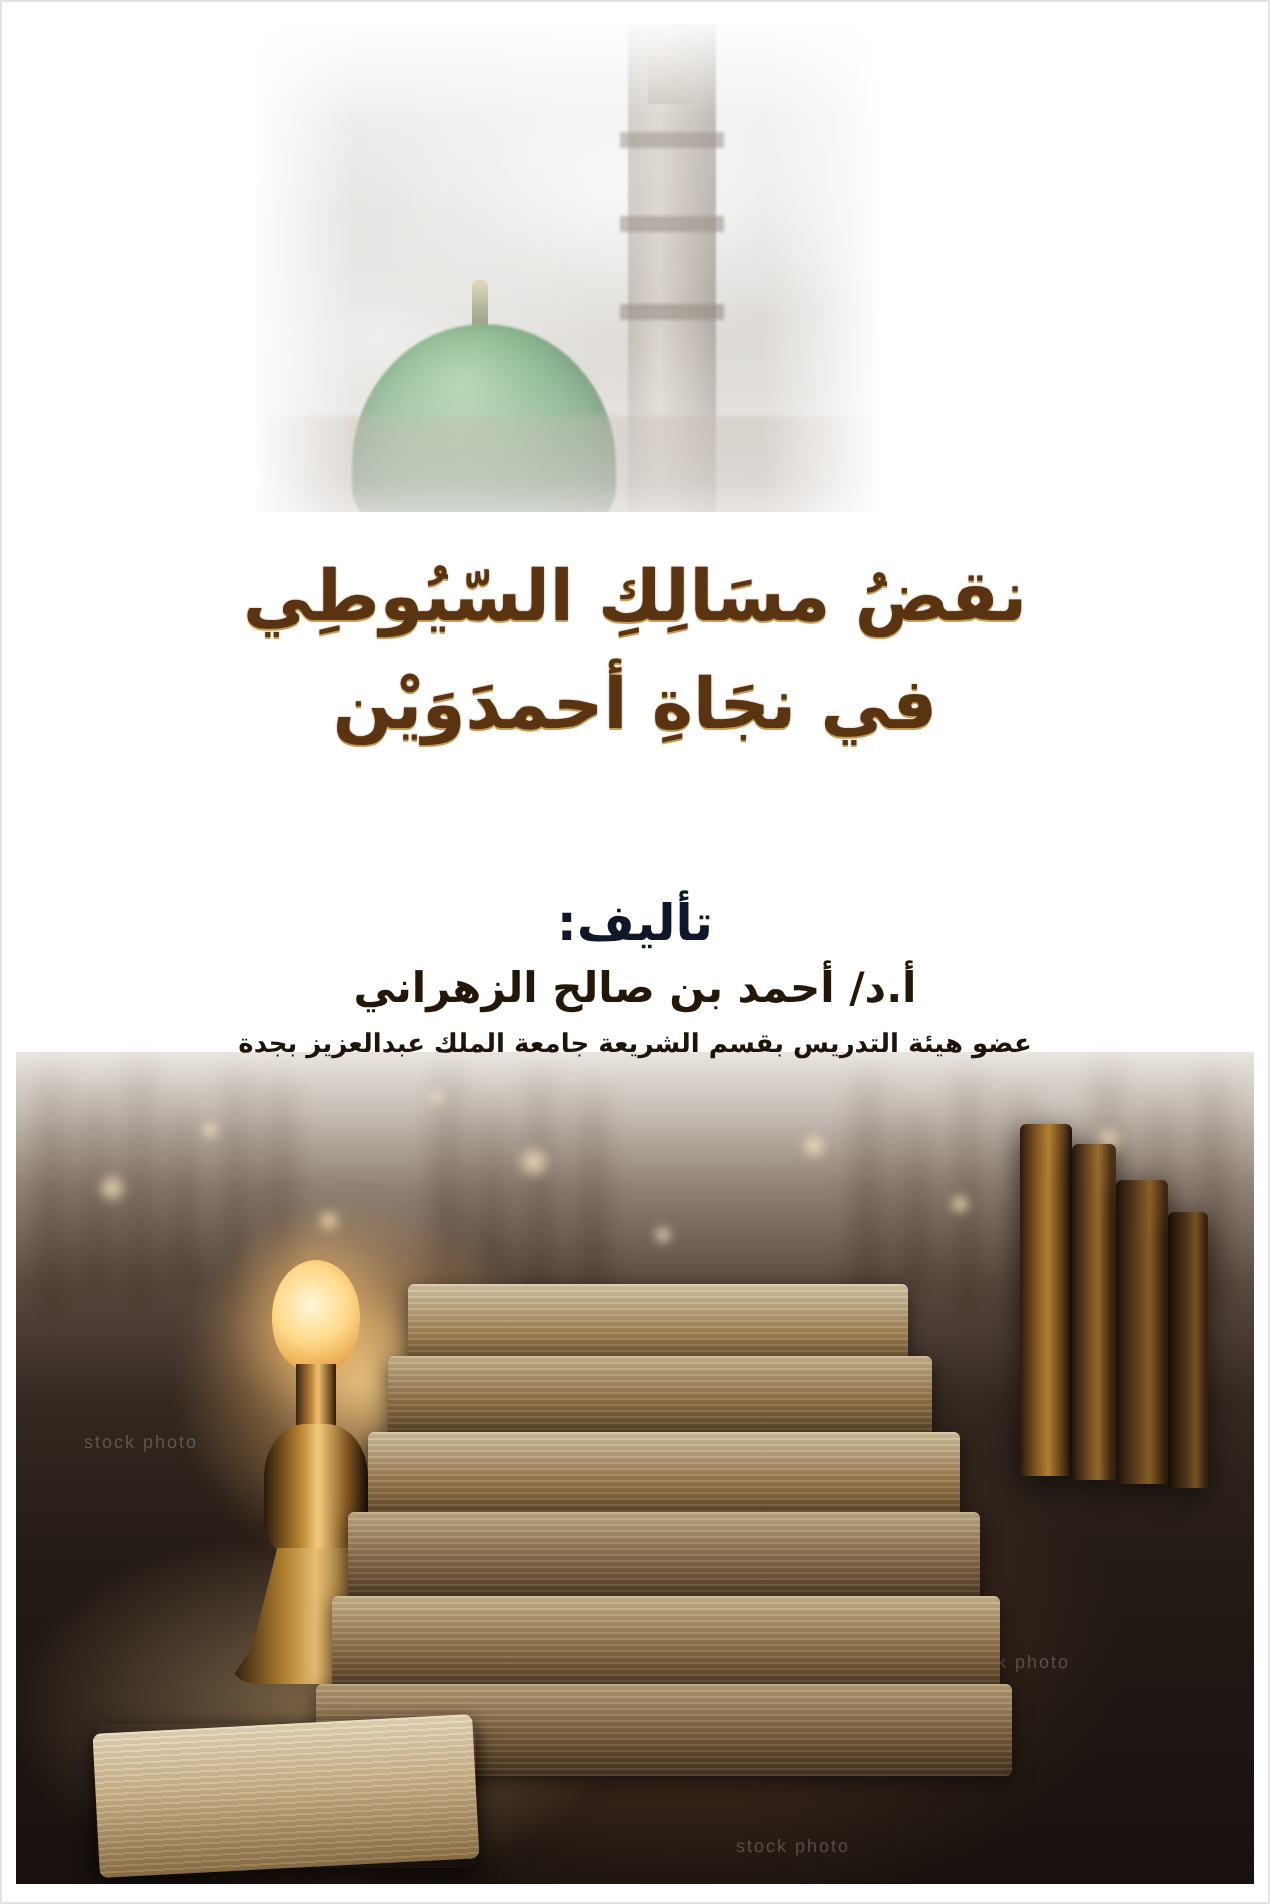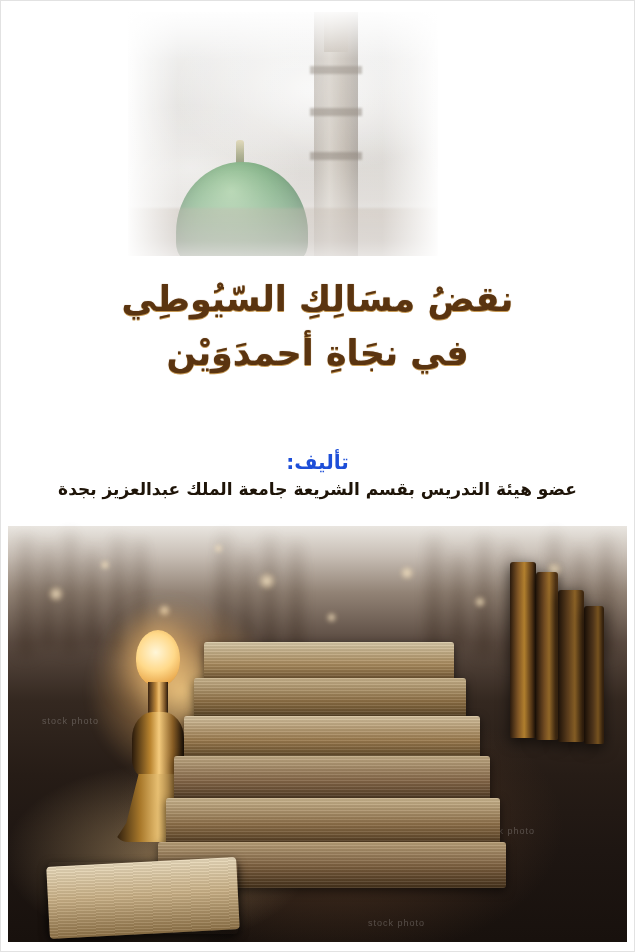--- a/index.html
+++ b/index.html
@@ -275,36 +275,36 @@
     position: absolute;
     left: 0;
     top: 448px;
     width: 635px;
     text-align: center;
     direction: rtl;
   }
   .author-label {
     font-family: "DejaVu Sans", "Liberation Sans", sans-serif;
     font-weight: bold;
-    font-size: 20px;
+    font-size: 25px;
     line-height: 28px;
-    color: #1d4ed8;
+    color: #0f172a;
   }
   .author-name {
     font-family: "DejaVu Sans", "Liberation Sans", sans-serif;
     font-weight: bold;
     font-size: 21px;
     line-height: 32px;
     color: #241708;
     margin-top: 2px;
   }
   .author-affil {
     font-family: "DejaVu Sans", "Liberation Sans", sans-serif;
     font-weight: bold;
-    font-size: 17px;
+    font-size: 13px;
     line-height: 22px;
     color: #1e1408;
     margin-top: 2px;
   }
 
   
   .wm {
     position: absolute;
     font-family: "Liberation Sans", sans-serif;
     font-size: 9px;
@@ -424,19 +424,20 @@
 
   <div class="content">
 
     <div class="title-block">
       <div class="title-line">نقضُ مسَالِكِ السّيُوطِي</div>
       <div class="title-line">في نجَاةِ أحمدَوَيْن</div>
     </div>
 
     <div class="author-block">
       <div class="author-label">تأليف:</div>
+      <div class="author-name">أ.د/ أحمد بن صالح الزهراني</div>
       <div class="author-affil">عضو هيئة التدريس بقسم الشريعة   جامعة الملك عبدالعزيز  بجدة</div>
     </div>
 
   </div>
 
   <div class="page-border"></div>
 </div>
 
 </body></html>

